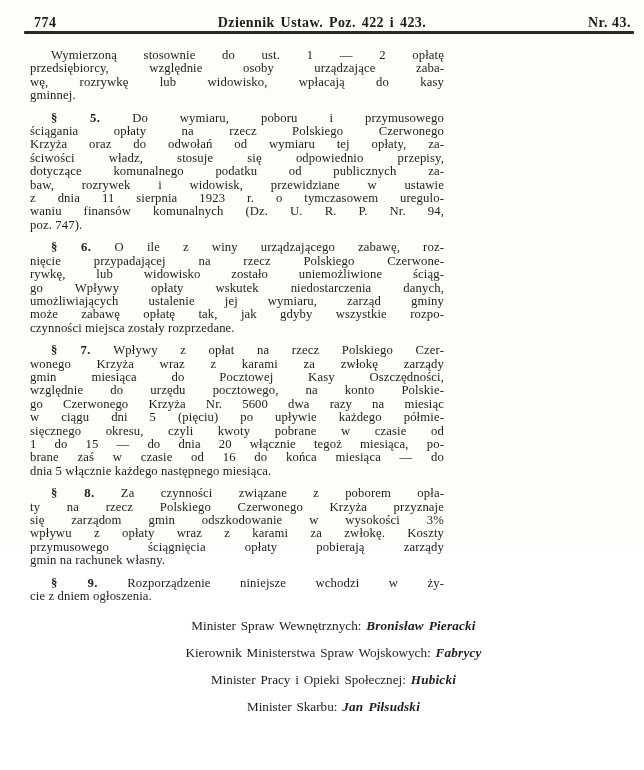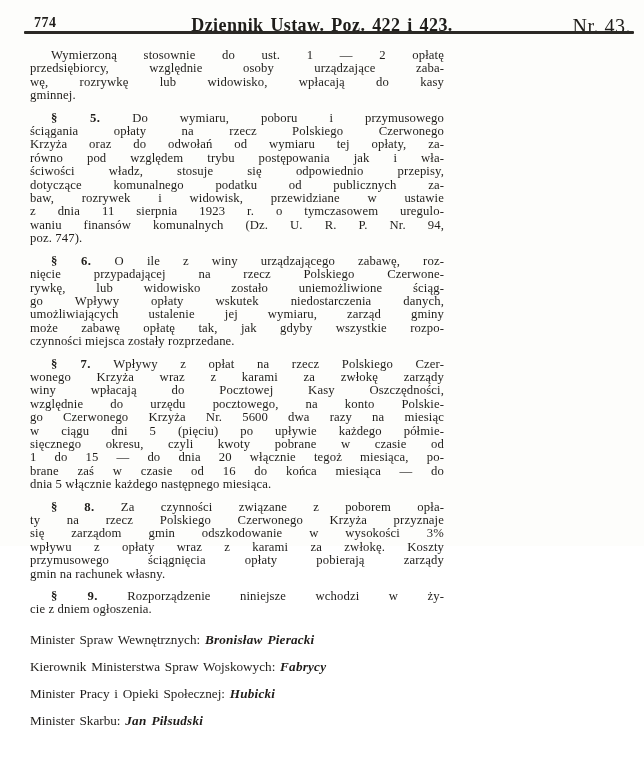--- a/index.html
+++ b/index.html
@@ -16,26 +16,26 @@
   }
   
   .header { position: relative; height: 34px; }
   .page-number {
     position: absolute; left: 34px; top: 15px;
     font-size: 14px; font-weight: bold; letter-spacing: 0.5px;
   }
   .header-title {
     position: absolute; left: 0; right: 0; top: 15px;
     text-align: center;
-    font-size: 18px; font-weight: bold; letter-spacing: 0.4px;
+    font-size: 14px; font-weight: bold; letter-spacing: 0.4px;
     word-spacing: 2px;
   }
   .issue-number {
     position: absolute; right: 13px; top: 15px;
-    font-size: 20px; font-weight: normal; letter-spacing: 0.5px;
+    font-size: 14px; font-weight: bold; letter-spacing: 0.5px;
   }
   .header-rule {
     position: absolute; left: 24px; right: 10px; top: 31px;
     height: 2.5px; background: #2b2925; border-radius: 1px;
   }
   
   .doc-body {
     margin: 15px 12px 0 30px;
     width: 414px;
     font-size: 12.7px;
@@ -45,21 +45,21 @@
   .para { margin: 0 0 9px 0; }
   .line {
     text-align: justify;
     text-align-last: justify;
     white-space: normal;
   }
   .line.first { padding-left: 21px; }
   .line.last { text-align-last: left; }
   .sec-marker { font-weight: bold; letter-spacing: 0.4px; }
   
-  .signatures { margin: 16px 0 0 30px; }
+  .signatures { margin: 16px 0 0 23px; text-align: center; }
   .sig { margin: 0 0 13px 0; font-size: 13.2px; line-height: 14px; word-spacing: 1.5px; }
   .sig-label { font-style: normal; }
   .sig-name { font-style: italic; font-weight: 600; letter-spacing: 0.2px; }
 </style>
 </head>
 <body>
 
 <div class="page">
 
   <div class="header">
@@ -73,41 +73,40 @@
       <div class="para">
         <div class="line first">Wymierzoną stosownie do ust. 1 — 2 opłatę</div>
         <div class="line">przedsiębiorcy, względnie osoby urządzające zaba-</div>
         <div class="line">wę, rozrywkę lub widowisko, wpłacają do kasy</div>
         <div class="line last">gminnej.</div>
       </div>
       <div class="para">
         <div class="line first"><span class="sec-marker">§ 5.</span> Do wymiaru, poboru i przymusowego</div>
         <div class="line">ściągania opłaty na rzecz Polskiego Czerwonego</div>
         <div class="line">Krzyża oraz do odwołań od wymiaru tej opłaty, za-</div>
-        <div class="line">równo pod względem trybu postępowania jak i wła-</div>
         <div class="line">ściwości władz, stosuje się odpowiednio przepisy,</div>
         <div class="line">dotyczące komunalnego podatku od publicznych za-</div>
         <div class="line">baw, rozrywek i widowisk, przewidziane w ustawie</div>
         <div class="line">z dnia 11 sierpnia 1923 r. o tymczasowem uregulo-</div>
         <div class="line">waniu finansów komunalnych (Dz. U. R. P. Nr. 94,</div>
         <div class="line last">poz. 747).</div>
       </div>
       <div class="para">
         <div class="line first"><span class="sec-marker">§ 6.</span> O ile z winy urządzającego zabawę, roz-</div>
         <div class="line">nięcie przypadającej na rzecz Polskiego Czerwone-</div>
         <div class="line">rywkę, lub widowisko zostało uniemożliwione ściąg-</div>
         <div class="line">go Wpływy opłaty wskutek niedostarczenia danych,</div>
         <div class="line">umożliwiających ustalenie jej wymiaru, zarząd gminy</div>
         <div class="line">może zabawę opłatę tak, jak gdyby wszystkie rozpo-</div>
         <div class="line last">czynności miejsca zostały rozprzedane.</div>
       </div>
       <div class="para">
         <div class="line first"><span class="sec-marker">§ 7.</span> Wpływy z opłat na rzecz Polskiego Czer-</div>
         <div class="line">wonego Krzyża wraz z karami za zwłokę zarządy</div>
-        <div class="line">winy wpłacają do Pocztowej Kasy Oszczędności,</div>
+        <div class="line">gmin miesiąca do Pocztowej Kasy Oszczędności,</div>
         <div class="line">względnie do urzędu pocztowego, na konto Polskie-</div>
         <div class="line">go Czerwonego Krzyża Nr. 5600 dwa razy na miesiąc</div>
         <div class="line">w ciągu dni 5 (pięciu) po upływie każdego półmie-</div>
         <div class="line">sięcznego okresu, czyli kwoty pobrane w czasie od</div>
         <div class="line">1 do 15 — do dnia 20 włącznie tegoż miesiąca, po-</div>
         <div class="line">brane zaś w czasie od 16 do końca miesiąca — do</div>
         <div class="line last">dnia 5 włącznie każdego następnego miesiąca.</div>
       </div>
       <div class="para">
         <div class="line first"><span class="sec-marker">§ 8.</span> Za czynności związane z poborem opła-</div>

